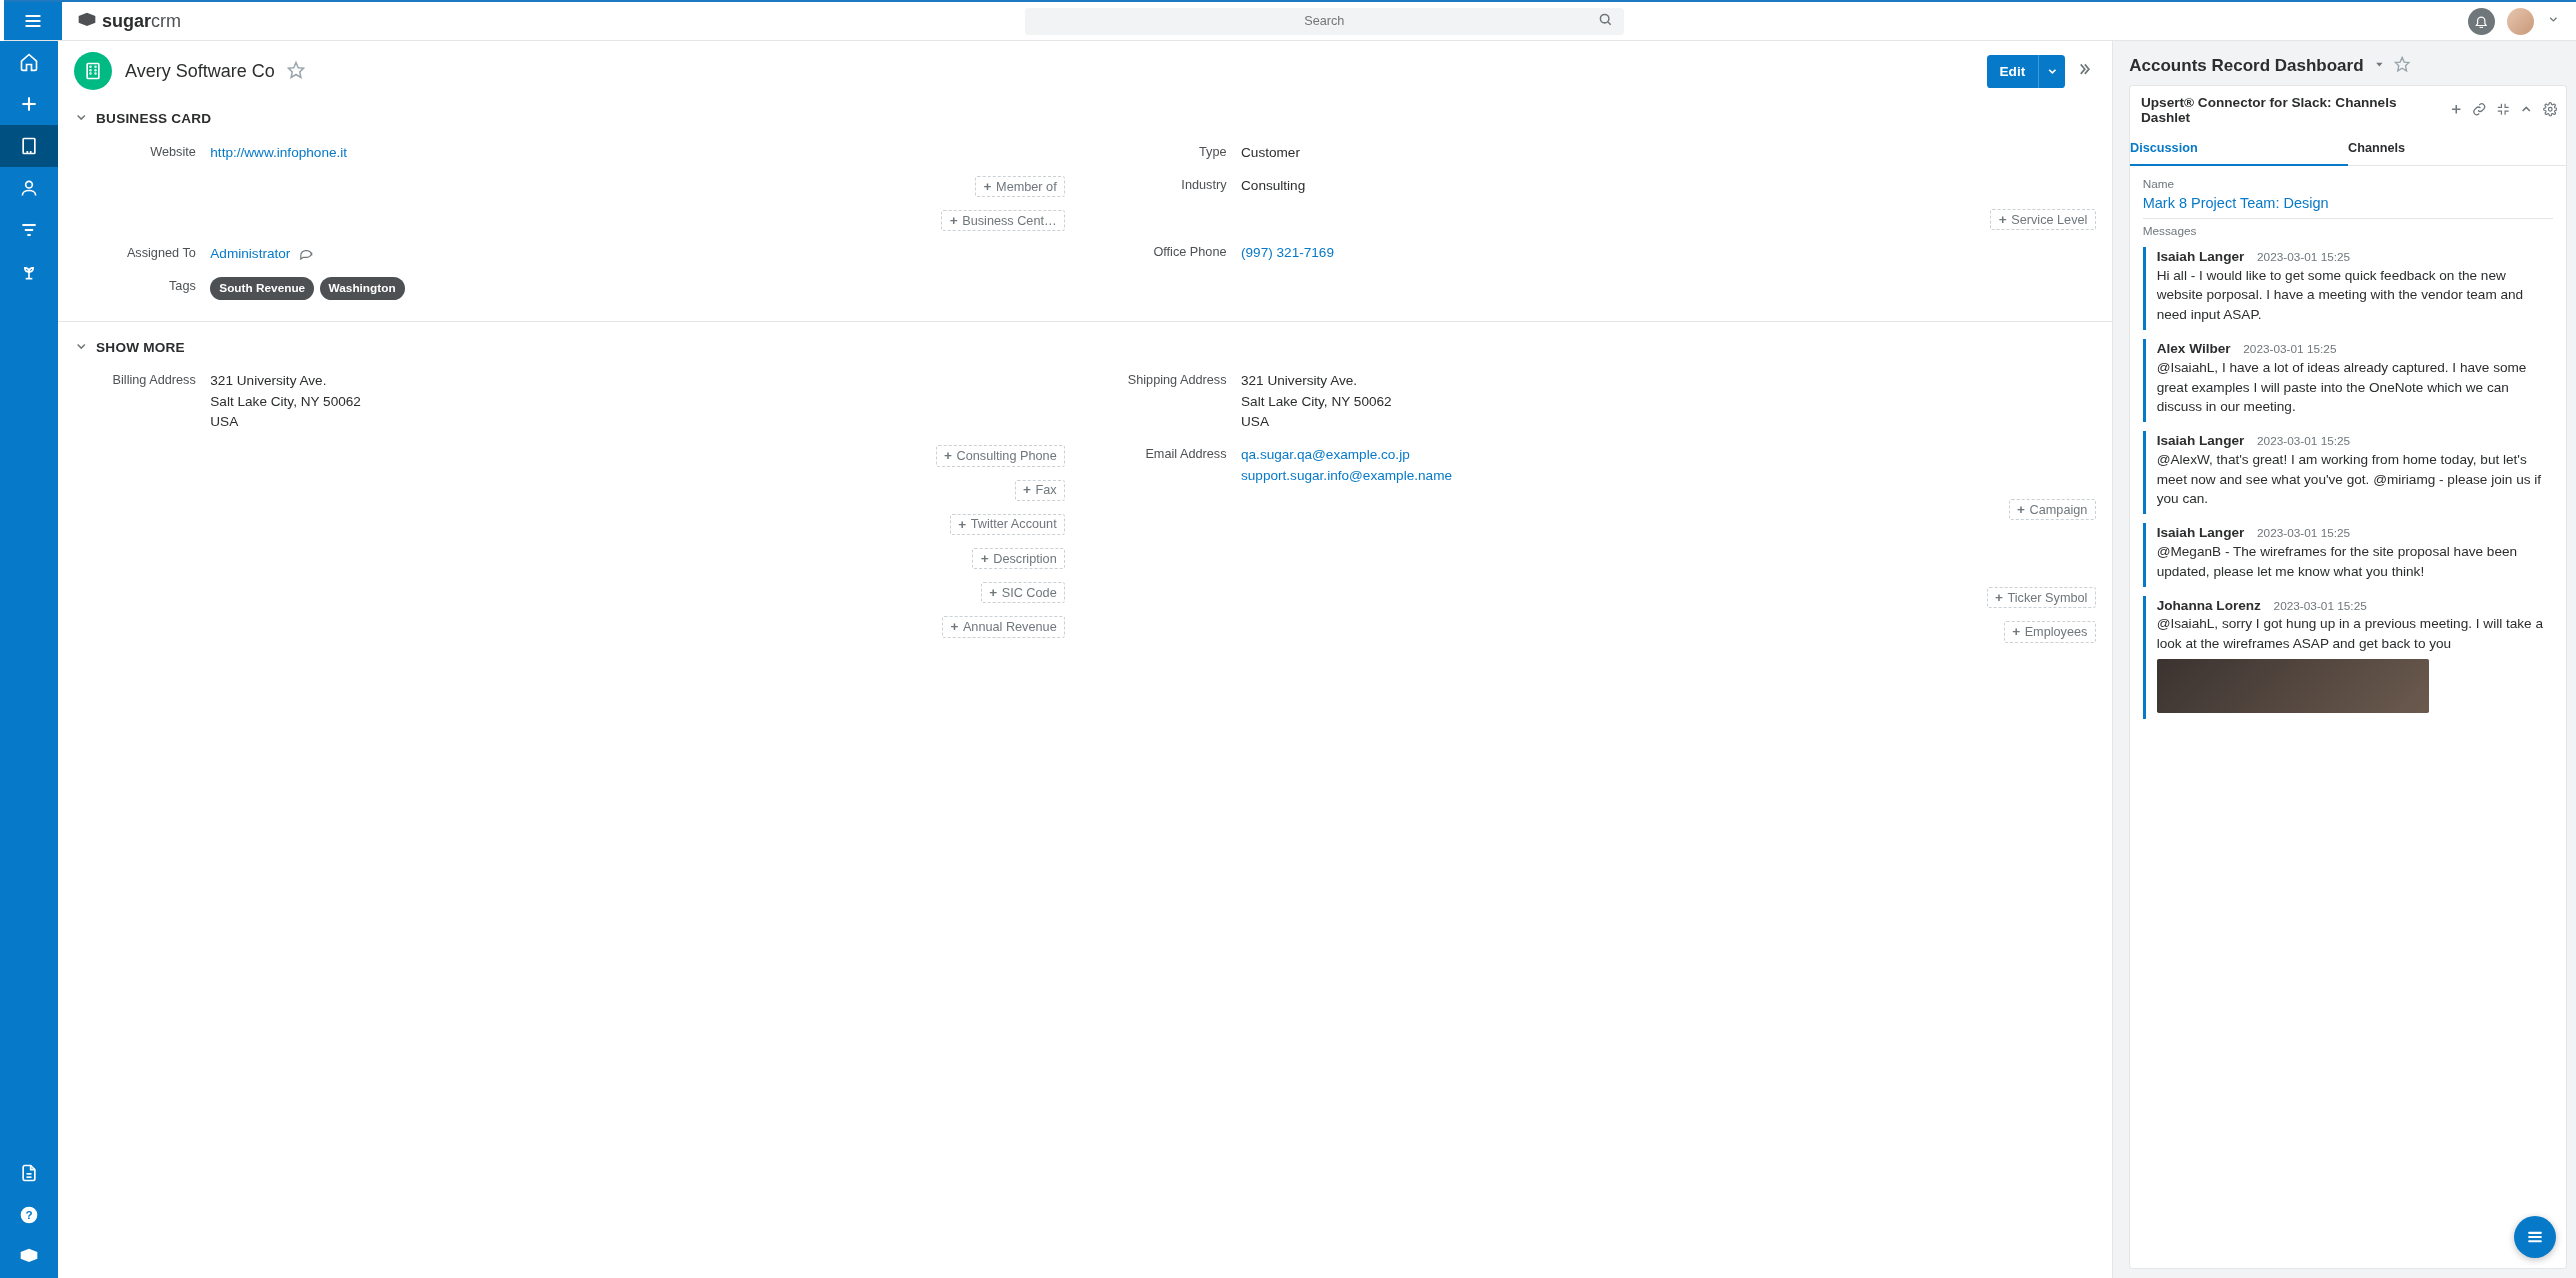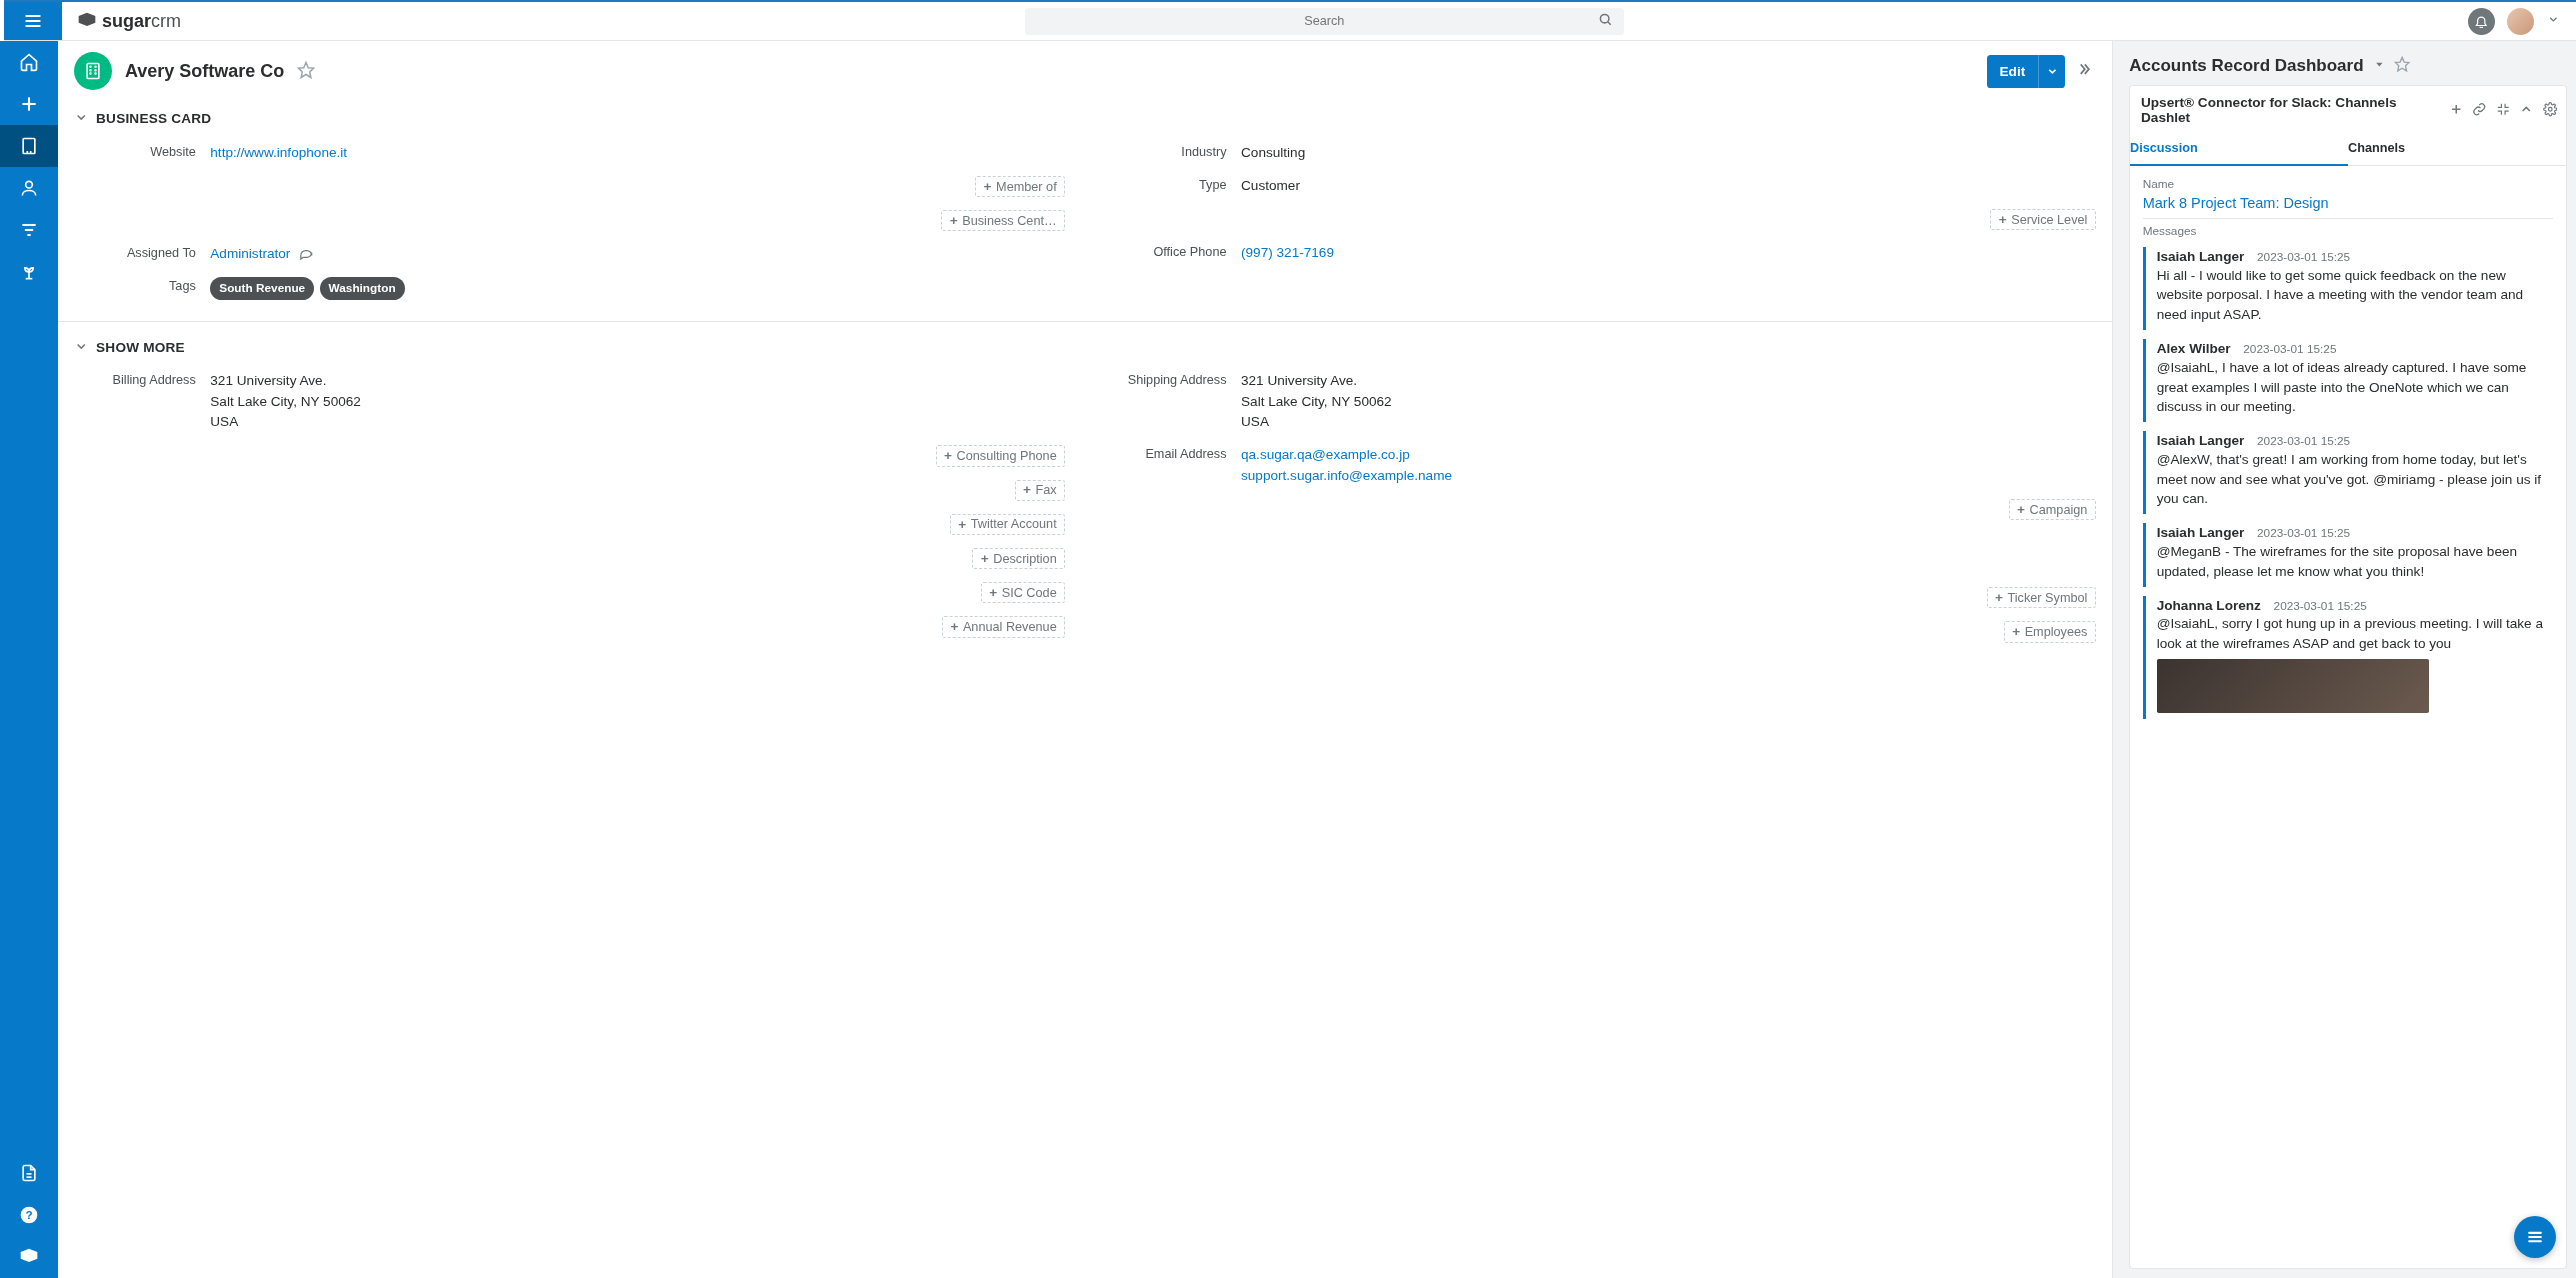--- a/index.html
+++ b/index.html
@@ -31,21 +31,21 @@
 
   
   .page { position:absolute; top:41px; left:58px; right:0; bottom:0; display:flex; }
   .main { flex:1; overflow-y:auto; border-right:0.9px solid #e5e5e5; min-width:0;}
   .dashboard { width:463px; background:#f1f3f4; display:flex; flex-direction:column; min-width:0;}
 
   
   .record-header { display:flex; align-items:center; padding:11px 16.3px 3.6px 16.3px; gap:12.7px; position:relative;}
   .record-icon { width:38px; height:38px; border-radius:50%; background:#00ba83; display:flex; align-items:center; justify-content:center; color:#fff;}
   .record-icon svg { width:20px; height:20px;}
-  .record-title { font-size:18px; font-weight:700;}
+  .record-title { font-size:18px; font-weight:400;}
   .star-btn { color:#9aa5ac; cursor:pointer;}
   .record-actions { margin-left:auto; display:flex; align-items:center; gap:7.3px;}
   .edit-btn { background:#0679c8; color:#fff; border:none; height:33px; border-radius:3.6px; display:flex; align-items:center; font-size:13.6px; font-weight:600; cursor:pointer;}
   .edit-btn .lbl { padding:0 12.7px;}
   .edit-btn .dd { width:27px; height:100%; display:flex; align-items:center; justify-content:center; border-left:0.9px solid rgba(255,255,255,.25);}
   .expand-btn { color:#6f777b; cursor:pointer; font-size:16.3px; padding:0 3.6px;}
 
   
   .section { padding:3.6px 16.3px 9px 16.3px;}
   .section-header { display:flex; align-items:center; gap:7.3px; padding:12.7px 0 9px 0; cursor:pointer;}
@@ -285,26 +285,26 @@
                 </span></div>
           </div>
           <div class="row">
             <div class="label">Tags</div>
             <div class="value" id="tags-container"><span class="tag">South Revenue</span><span class="tag">Washington</span></div>
           </div>
         </div>
 
         <div>
           <div class="row">
+            <div class="label">Type</div>
+            <div class="value">Customer</div>
+          </div>
+          <div class="row">
             <div class="label">Industry</div>
             <div class="value">Consulting</div>
-          </div>
-          <div class="row">
-            <div class="label">Type</div>
-            <div class="value">Customer</div>
           </div>
           <div class="row placeholder">
               <span class="add-pill">
                 <span class="plus">+</span>
                 <span>Service Level</span>
               </span>
             </div>
           <div class="row">
             <div class="label">Office Phone</div>
             <div class="value"><a>(997) 321-7169</a></div>

